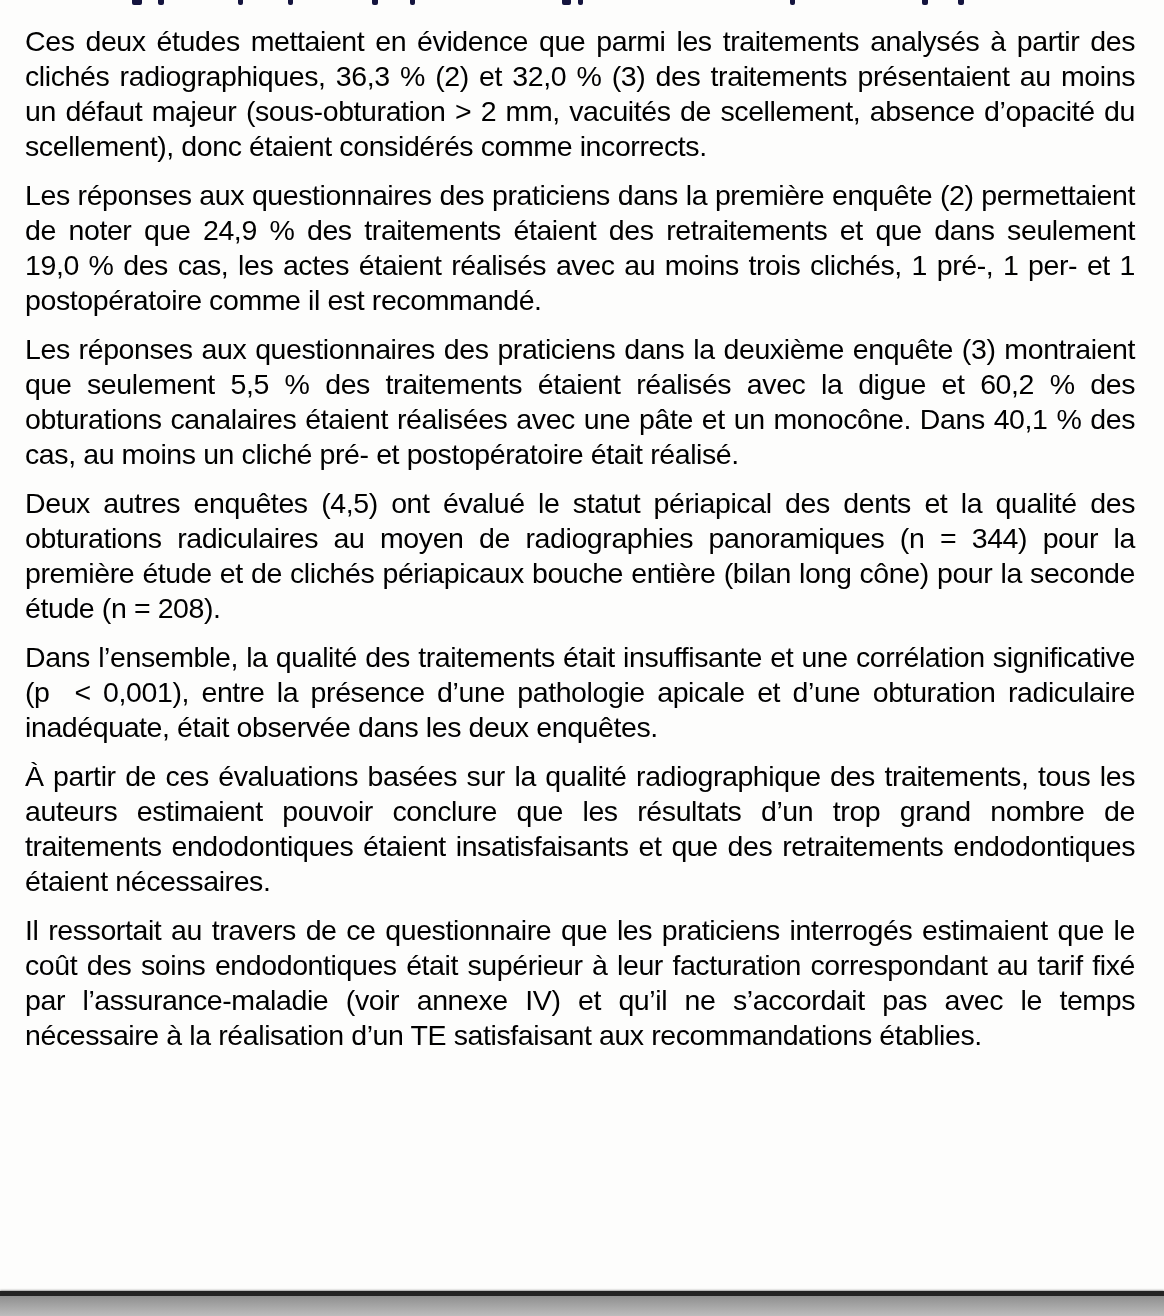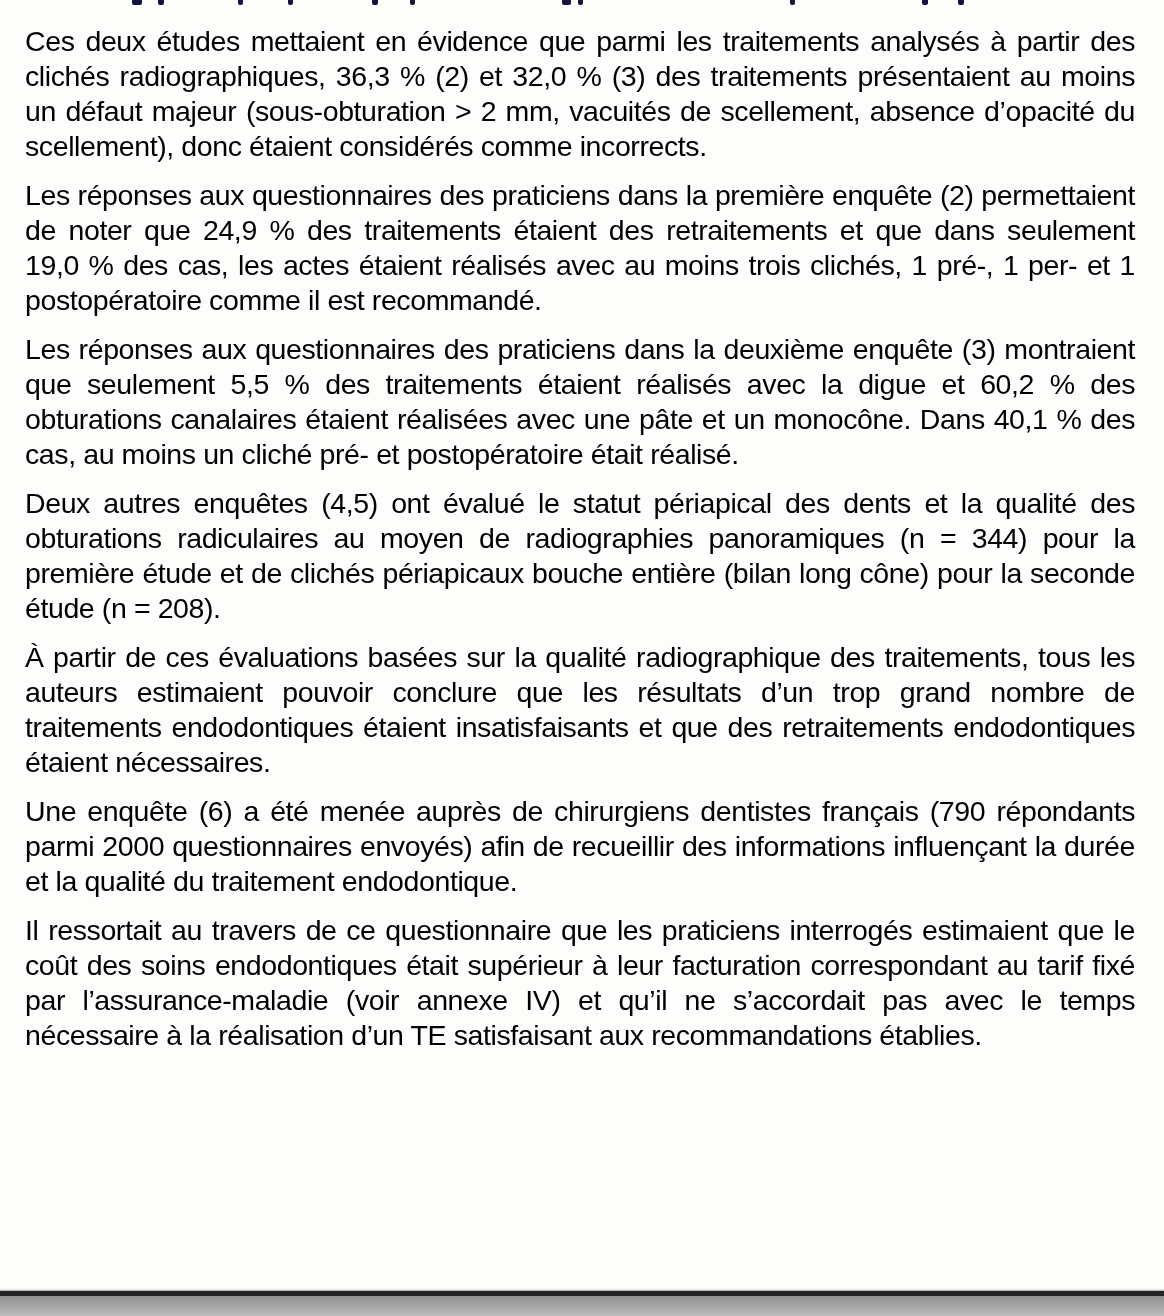--- a/index.html
+++ b/index.html
@@ -107,22 +107,22 @@
       <div class="frag" style="left: 790px; width: 5px; background: rgb(20, 20, 62);"></div>
       <div class="frag" style="left: 922px; width: 6px; background: rgb(20, 20, 62);"></div>
       <div class="frag" style="left: 958px; width: 6px; background: rgb(20, 20, 62);"></div>
     </div>
 
   <div class="doc-body">
     <p>Ces deux études mettaient en évidence que parmi les traitements analysés à partir des clichés radiographiques, 36,3&nbsp;% (2) et 32,0&nbsp;% (3) des traitements présentaient au moins un défaut majeur (sous-obturation &gt;&nbsp;2&nbsp;mm, vacuités de scellement, absence d’opacité du scellement), donc étaient considérés comme incorrects.</p>
     <p>Les réponses aux questionnaires des praticiens dans la première enquête (2) permettaient de noter que 24,9&nbsp;% des traitements étaient des retraitements et que dans seulement 19,0&nbsp;% des cas, les actes étaient réalisés avec au moins trois clichés, 1 pré-, 1 per- et 1 postopératoire comme il est recommandé.</p>
     <p>Les réponses aux questionnaires des praticiens dans la deuxième enquête (3) montraient que seulement 5,5&nbsp;% des traitements étaient réalisés avec la digue et 60,2&nbsp;% des obturations canalaires étaient réalisées avec une pâte et un monocône. Dans 40,1&nbsp;% des cas, au moins un cliché pré- et postopératoire était réalisé.</p>
     <p>Deux autres enquêtes (4,5) ont évalué le statut périapical des dents et la qualité des obturations radiculaires au moyen de radiographies panoramiques (n&nbsp;=&nbsp;344) pour la première étude et de clichés périapicaux bouche entière (bilan long cône) pour la seconde étude (n&nbsp;=&nbsp;208).</p>
+    <p>Dans l’ensemble, la qualité des traitements était insuffisante et une corrélation significative (p &nbsp;&lt;&nbsp;0,001), entre la présence d’une pathologie apicale et d’une obturation radiculaire inadéquate, était observée dans les deux enquêtes.</p>
     <p>À partir de ces évaluations basées sur la qualité radiographique des traitements, tous les auteurs estimaient pouvoir conclure que les résultats d’un trop grand nombre de traitements endodontiques étaient insatisfaisants et que des retraitements endodontiques étaient nécessaires.</p>
-    <p>Une enquête (6) a été menée auprès de chirurgiens dentistes français (790&nbsp;répondants parmi 2000 questionnaires envoyés) afin de recueillir des informations influençant la durée et la qualité du traitement endodontique.</p>
     <p>Il ressortait au travers de ce questionnaire que les praticiens interrogés estimaient que le coût des soins endodontiques était supérieur à leur facturation correspondant au tarif fixé par l’assurance-maladie (voir annexe IV) et qu’il ne s’accordait pas avec le temps nécessaire à la réalisation d’un TE satisfaisant aux recommandations établies.</p>
   </div>
 
   <div class="page-divider"></div>
 
   <div class="page-gap-bar">
     <div class="next-page-peek">
       <span class="logo-circle"></span>
       <span class="logo-text">CCAM</span>
     </div>

